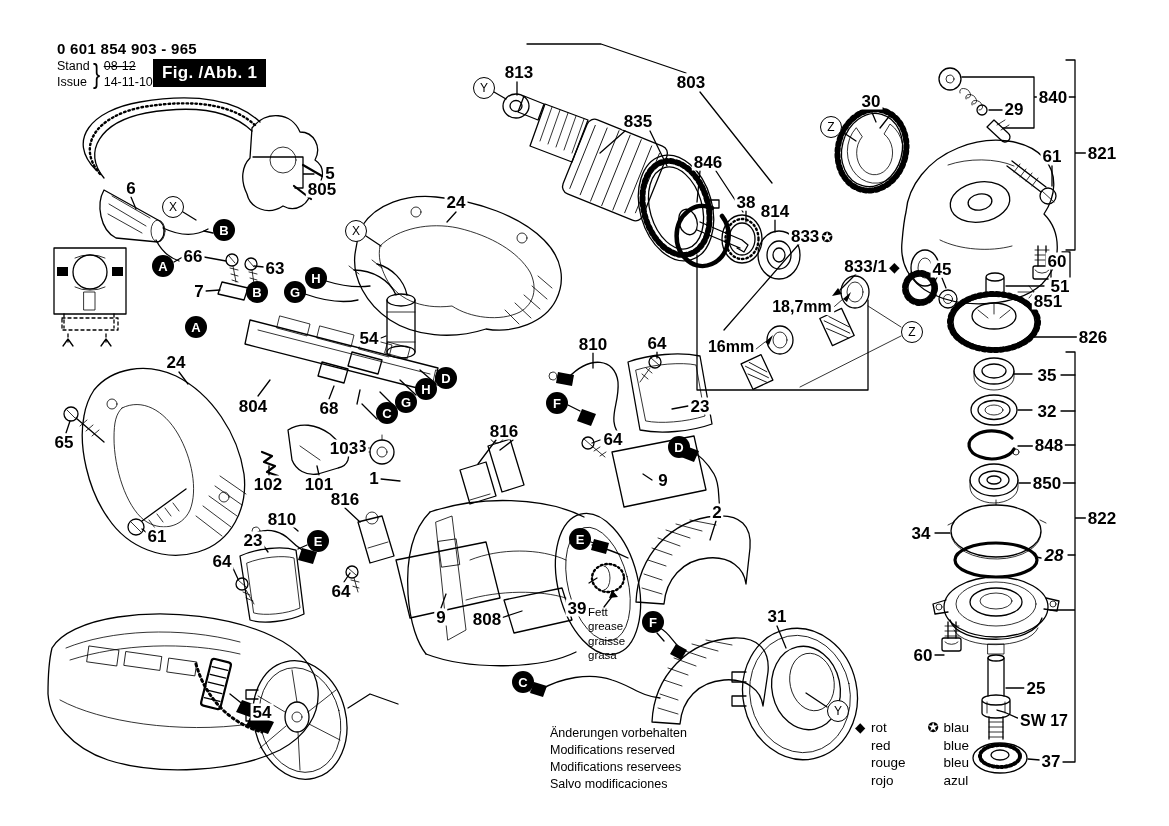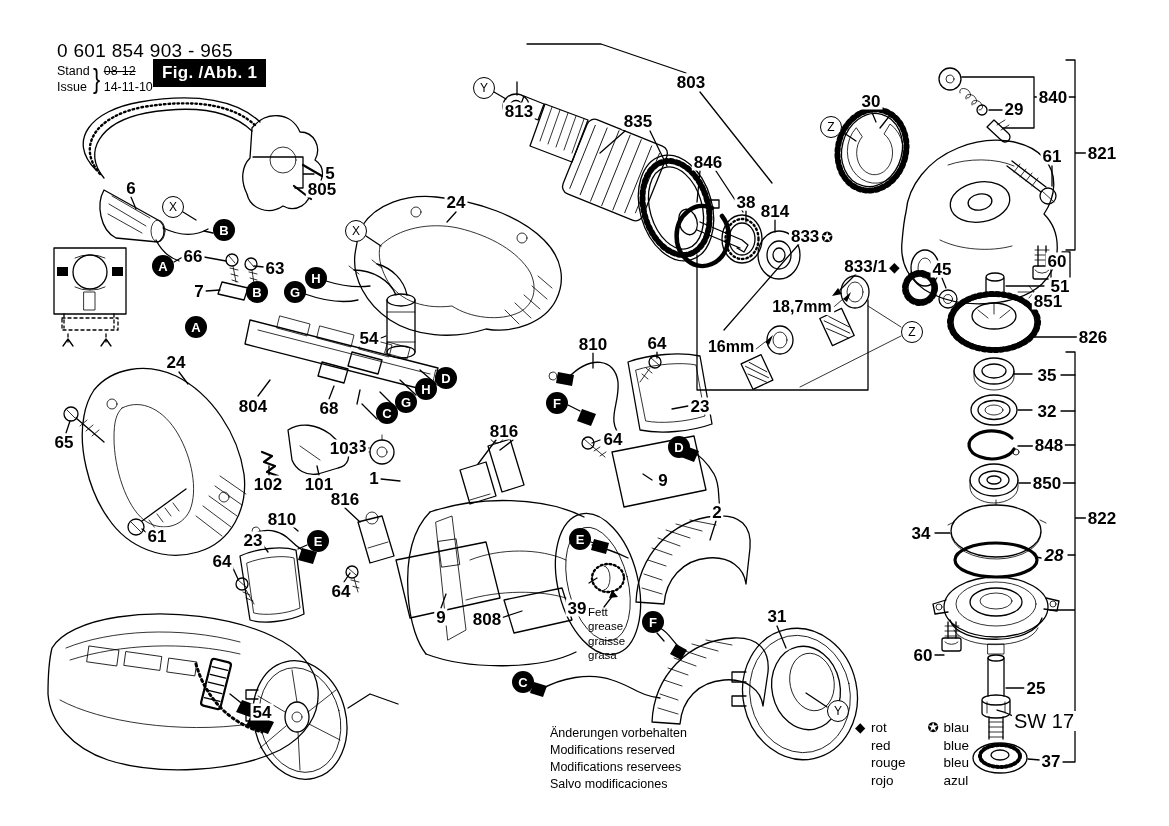--- a/index.html
+++ b/index.html
@@ -16,29 +16,29 @@
   svg .teeth{stroke-width:6;stroke-dasharray:2.5,3.5}
   svg .knurl{stroke-width:4;stroke-dasharray:1.8,2.6}
   svg .dot{stroke-dasharray:1.5,3;stroke-width:2.4}
   svg .dash{stroke-dasharray:3,3}
   svg .chain{stroke-dasharray:2,3.5;stroke-width:3}
   
   #labels{position:absolute;left:0;top:0;width:100%;height:100%}
   .plabel{position:absolute;transform:translate(-50%,-50%);font-weight:bold;font-size:17px;
           line-height:1;background:#fff;padding:0 2px;white-space:nowrap}
   .plabel.small{font-size:16px}
-  .plabel.plain{font-weight:normal;font-size:20px}
+  .plabel.plain{font-weight:bold;font-size:16px}
   .plabel .sym{font-size:14px;margin-left:2px;font-weight:normal}
   .badge{position:absolute;width:22px;height:22px;border-radius:50%;transform:translate(-50%,-50%);
          display:flex;align-items:center;justify-content:center;font-size:13px;font-weight:bold;line-height:1}
   .badge.filled{background:#000;color:#fff}
   .badge.outline{background:#fff;color:#000;border:1.5px solid #000;font-weight:normal;font-size:12px;width:20px;height:20px}
   
   .hdr{position:absolute;left:57px;top:40px}
-  .pn{font-size:19px;font-weight:400;letter-spacing:.3px}
+  .pn{font-size:15px;font-weight:700;letter-spacing:.3px}
   .issue-row{display:flex;align-items:center;margin-top:2px;font-size:12.5px}
   .issue-row .col{line-height:1.25}
   .brace{font-size:27px;font-weight:300;margin:0 3px 0 2px;transform:scaleX(.8)}
   .strike{text-decoration:line-through}
   .figbox{position:absolute;left:153px;top:59px;background:#000;color:#fff;
           font-size:17px;font-weight:bold;padding:4px 9px;letter-spacing:.3px}
   
   .note{position:absolute;font-size:12.5px;line-height:1.36}
   .note.grease{font-size:11.5px;line-height:1.25}
   .legend{position:absolute;left:855px;top:719px;display:flex;gap:22px;font-size:13.5px;line-height:1.3}
@@ -450,21 +450,21 @@
       <div class="plabel" style="left: 222px; top: 561px;"><span>64</span></div>
       <div class="plabel" style="left: 341px; top: 591px;"><span>64</span></div>
       <div class="plabel" style="left: 700px; top: 406px;"><span>23</span></div>
       <div class="plabel" style="left: 253px; top: 540px;"><span>23</span></div>
       <div class="plabel" style="left: 663px; top: 480px;"><span>9</span></div>
       <div class="plabel" style="left: 441px; top: 617px;"><span>9</span></div>
       <div class="plabel" style="left: 717px; top: 512px;"><span>2</span></div>
       <div class="plabel" style="left: 577px; top: 584px; margin-top: 24px;"><span>39</span></div>
       <div class="plabel" style="left: 487px; top: 619px;"><span>808</span></div>
       <div class="plabel" style="left: 777px; top: 616px;"><span>31</span></div>
-      <div class="plabel" style="left: 519px; top: 72px; margin-top: 39px;"><span>813</span></div>
+      <div class="plabel" style="left: 519px; top: 72px;"><span>813</span></div>
       <div class="plabel" style="left: 691px; top: 82px;"><span>803</span></div>
       <div class="plabel" style="left: 638px; top: 121px;"><span>835</span></div>
       <div class="plabel" style="left: 708px; top: 162px;"><span>846</span></div>
       <div class="plabel" style="left: 746px; top: 202px;"><span>38</span></div>
       <div class="plabel" style="left: 775px; top: 211px;"><span>814</span></div>
       <div class="plabel" style="left: 812px; top: 236px;"><span>833</span><span class="sym">✪</span></div>
       <div class="plabel" style="left: 872px; top: 266px;"><span>833/1</span><span class="sym">◆</span></div>
       <div class="plabel small" style="left: 802px; top: 307px;"><span>18,7mm</span></div>
       <div class="plabel small" style="left: 731px; top: 347px;"><span>16mm</span></div>
       <div class="plabel" style="left: 942px; top: 269px;"><span>45</span></div>

